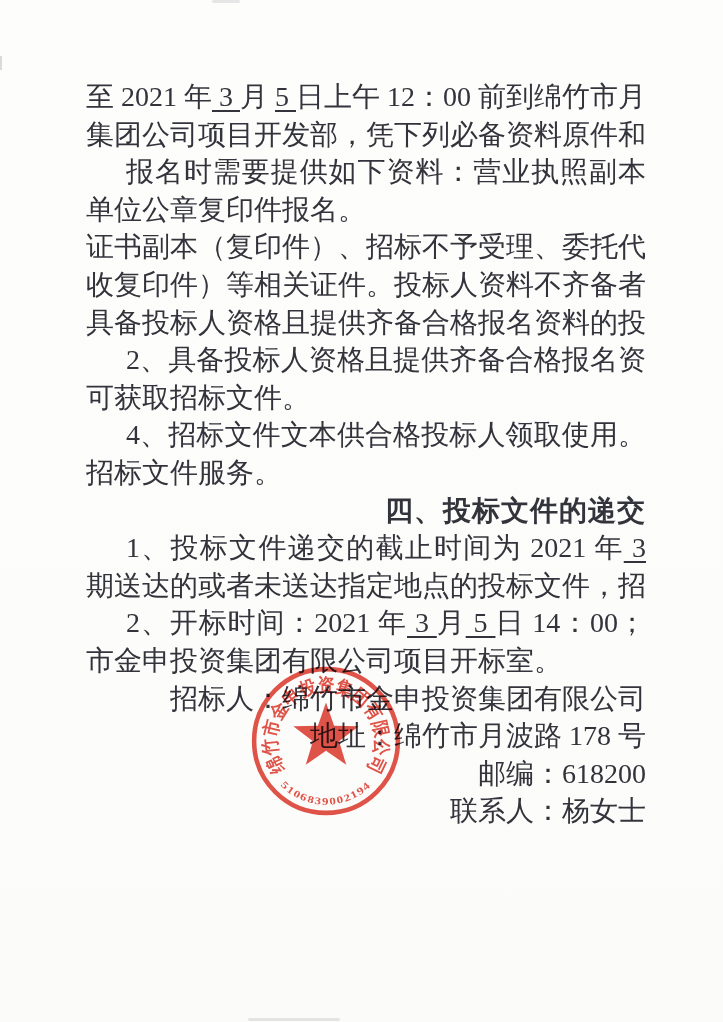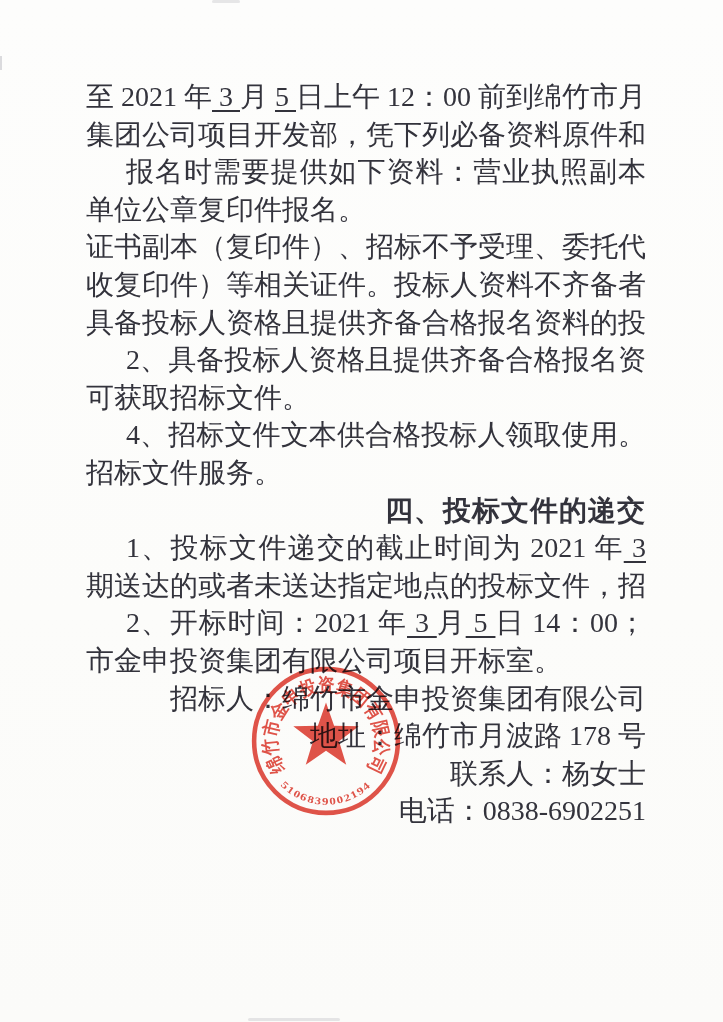--- a/index.html
+++ b/index.html
@@ -79,22 +79,22 @@
       <div class="line"><span>可获取招标文件。</span></div>
       <div class="line indent fill"><span>4、招标文件文本供合格投标人领取使用。业主不提供邮购</span></div>
       <div class="line"><span>招标文件服务。</span></div>
       <div class="line indent bold"><span>四、投标文件的递交</span></div>
       <div class="line indent fill"><span>1、投标文件递交的截止时间为 2021 年</span><span class="u"> 3 </span><span>月</span><span class="u"> 5 </span><span>日 08:00，逾</span></div>
       <div class="line"><span>期送达的或者未送达指定地点的投标文件，招标不予受理。</span></div>
       <div class="line indent fill"><span>2、开标时间：2021 年</span><span class="u"> 3 </span><span>月</span><span class="u"> 5 </span><span>日 14：00；开标地点：绵竹</span></div>
       <div class="line"><span>市金申投资集团有限公司项目开标室。</span></div>
       <div class="line indent"><span>招标人：绵竹市金申投资集团有限公司</span></div>
       <div class="line indent"><span>地址：绵竹市月波路 178 号</span></div>
+      <div class="line indent"><span>邮编：618200</span></div>
       <div class="line indent"><span>联系人：杨女士</span></div>
-      <div class="line indent"><span>电话：0838-6902251</span></div>
     </div>
 
   <svg class="seal" viewBox="0 0 160 160" xmlns="http://www.w3.org/2000/svg" aria-hidden="true">
     <defs>
       <path id="arc-top" d="M 39.9 108.1 A 49 49 0 1 1 120.1 108.1" fill="none"></path>
       <path id="arc-bottom" d="M 33.6 122.6 A 63 63 0 0 0 126.4 122.6" fill="none"></path>
     </defs>
     <circle cx="80" cy="80" r="71" fill="none" stroke="var(--seal-color, #e0473c)" stroke-width="4.5"></circle>
     <polygon fill="var(--seal-color, #e0473c)" points="80,42 88,65 112.3,65.5 92.9,80.2 100,103.5 80,89.6 60,103.5 67.1,80.2 47.7,65.5 72,65"></polygon>
     <text font-size="18.5">

